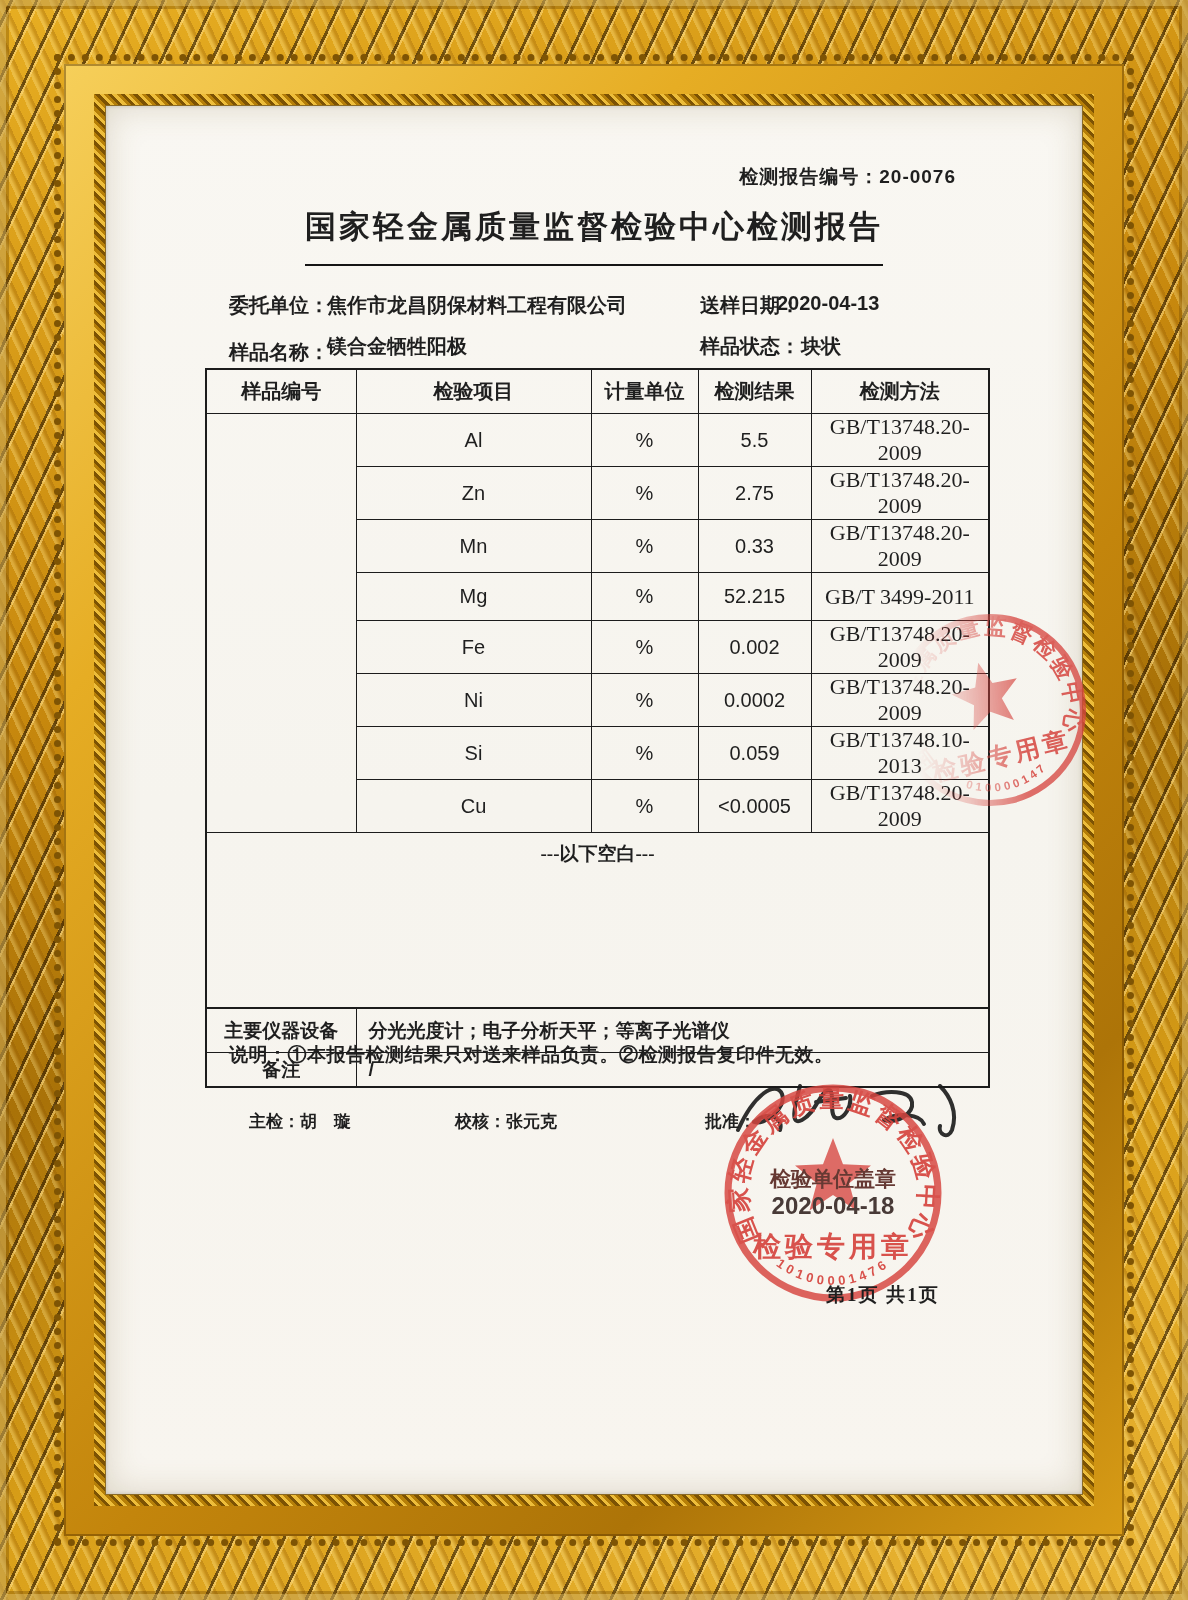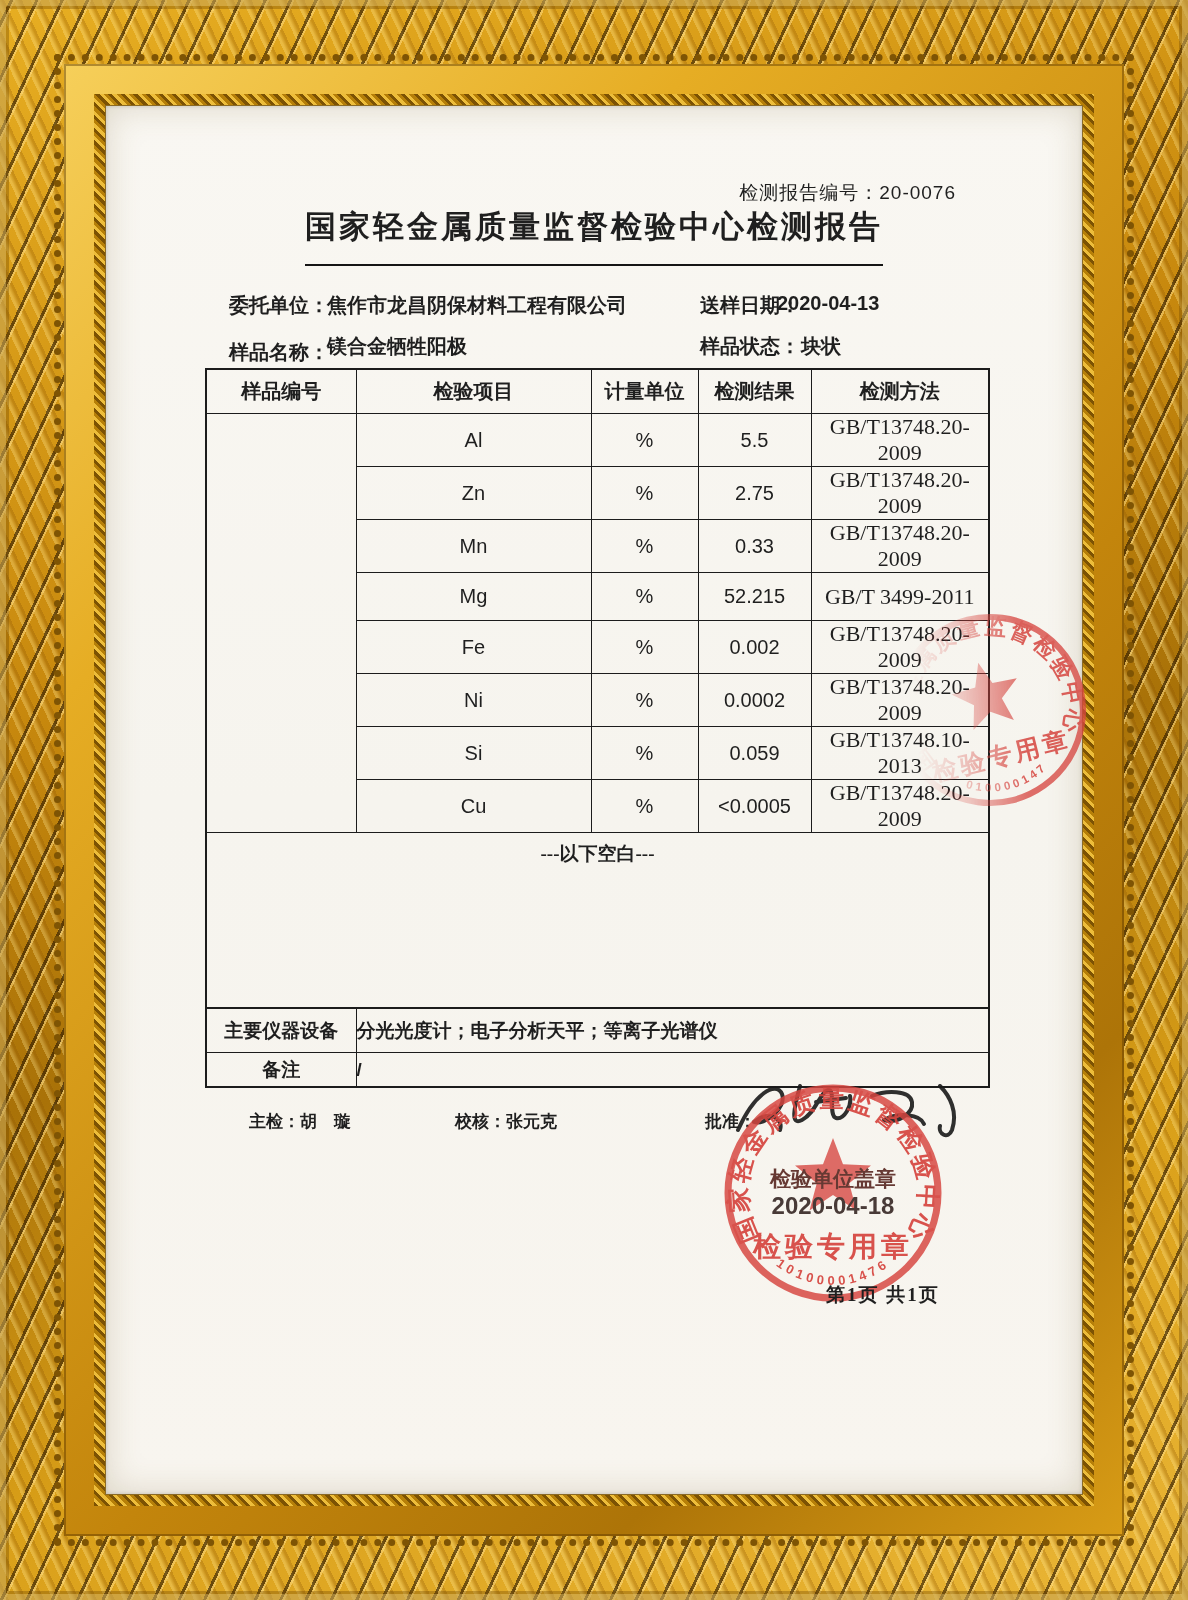--- a/index.html
+++ b/index.html
@@ -34,21 +34,21 @@
   }
   
   .paper{
     position:absolute;inset:105px;
     background:linear-gradient(180deg,#f9f7f2,#f6f4ee 50%,#f8f5ef);
     border:1px solid #8a6a25;
     box-shadow:inset 0 0 34px rgba(120,95,40,.22), inset 0 0 4px rgba(0,0,0,.18);
     color:#1f1f1f;
   }
   .abs{position:absolute;}
-  .report-no{top:74px;right:126px;font-size:19px;font-weight:normal;letter-spacing:1px;font-family:"Liberation Serif",serif;}
+  .report-no{top:58px;right:126px;font-size:19px;font-weight:bold;letter-spacing:1px;font-family:"Liberation Serif",serif;}
   .report-no .num{font-family:"Liberation Sans",sans-serif;}
   .doc-title{
     top:100px;left:50%;transform:translateX(-50%);
     font-size:31px;font-weight:bold;letter-spacing:3px;white-space:nowrap;
     border-bottom:2px solid #151515;padding-bottom:16px;
     font-family:"Liberation Sans",sans-serif;
   }
   .info-label{font-size:20px;font-weight:bold;white-space:nowrap;}
   .info-value{font-size:20px;font-weight:bold;white-space:nowrap;margin-left:9px;}
   .sans{font-family:"Liberation Sans",sans-serif;}
@@ -56,21 +56,21 @@
   .tbl{top:262px;left:99px;}
   table{border-collapse:collapse;table-layout:fixed;width:783px;border:2px solid #1c1c1c;background:transparent;}
   th,td{border:1px solid #1c1c1c;text-align:center;padding:0;overflow:hidden;}
   thead th{height:43px;font-size:20px;font-weight:bold;font-family:"Liberation Serif",serif;}
   td.item,td.unit,td.result{font-family:"Liberation Sans",sans-serif;font-size:20px;}
   td.method{font-family:Liberation Serif, serif;font-size:22px;}
   tr.data td{height:47px;}
   td.blankcell{height:166px;vertical-align:top;padding-top:8px;font-size:19px;font-weight:bold;}
   tr.equip td, tr.equip th{border-top:2px solid #1c1c1c;height:43px;}
   th.rowlabel{font-size:19px;font-weight:bold;}
-  td.lefttext{text-align:left;font-size:19px;font-weight:bold;}
+  td.lefttext{text-align:left;padding-left:12px;font-size:19px;font-weight:bold;}
   tr.remark td, tr.remark th{height:33px;}
   .note-line{top:936px;left:123px;font-size:19px;font-weight:bold;letter-spacing:.5px;}
   .sig-label{font-size:17px;font-weight:bold;white-space:nowrap;}
   .footer-page{top:1176px;left:720px;font-size:19px;font-weight:bold;letter-spacing:2px;}
   
   .stamp{pointer-events:none;}
   .stamp-main{top:956px;left:596px;width:262px;height:262px;opacity:.92;}
   .stamp-edge{
     top:488px;left:768px;width:232px;height:232px;opacity:.85;
     transform:rotate(-14deg);
@@ -182,20 +182,21 @@
             <td class="lefttext" colspan="4">分光光度计；电子分析天平；等离子光谱仪</td>
           </tr>
           <tr class="remark">
             <th class="rowlabel">备注</th>
             <td class="lefttext sans" colspan="4">/</td>
           </tr>
         </tbody>
       </table>
     </div>
 
+    <div class="abs note-line">说明：①本报告检测结果只对送来样品负责。②检测报告复印件无效。</div>
 
     <div class="abs sig-label" style="top:1004px;left:143px;">
       <span>主检：</span><span>胡　璇</span>
     </div>
     <div class="abs sig-label" style="top:1004px;left:349px;">
       <span>校核：</span><span>张元克</span>
     </div>
     <div class="abs sig-label" style="top:1004px;left:599px;">
       <span>批准：</span>
     </div>

